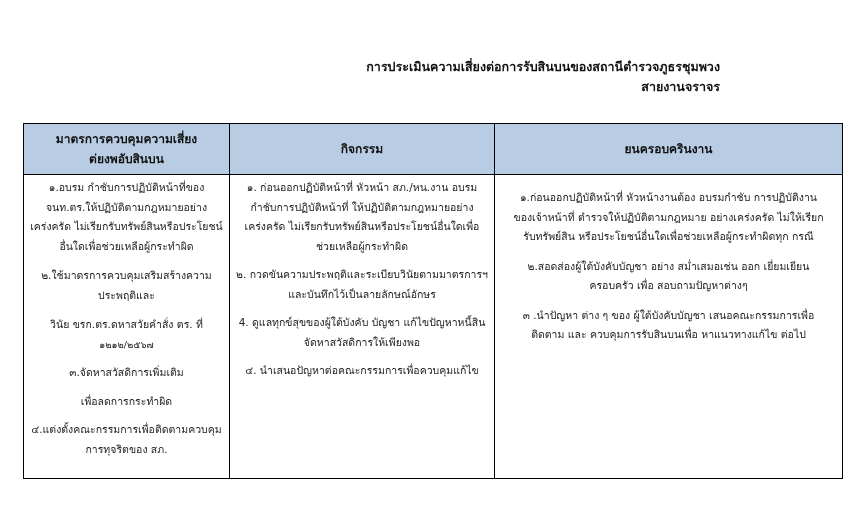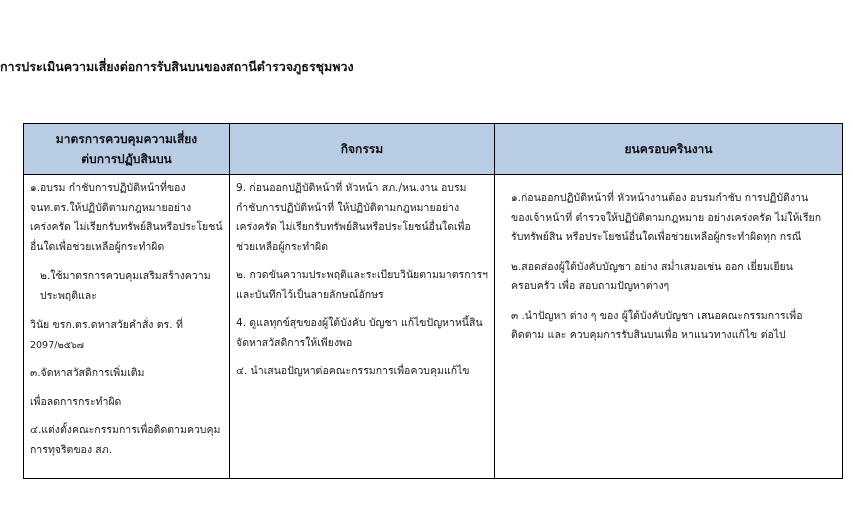--- a/index.html
+++ b/index.html
@@ -13,21 +13,21 @@
       position: relative;
       overflow: hidden;
       font-family: "DejaVu Sans", "Liberation Sans", sans-serif;
       color: #1a1a1a;
     }
     .title-block {
       position: absolute;
       top: 57px;
       left: 0;
       width: 720px;
-      text-align: left;
+      text-align: right;
       font-weight: bold;
       font-size: 12.5px;
       line-height: 20px;
       color: #111;
     }
     .report-table {
       position: absolute;
       top: 123px;
       left: 23px;
       width: 819px;
@@ -52,60 +52,61 @@
     }
     .report-table td {
       font-size: 10.5px;
       line-height: 19.5px;
       padding: 3px 6px 0 6px;
       color: #222;
     }
     .col1 { width: 206px; }
     .col2 { width: 265px; }
     .col3 { width: 348px; }
-    .para { margin: 0 0 9px 0; }
+    .para { margin: 0 0 9px 0; text-align: center; }
     .para.tight { margin: 10px; }
     .para.small-num { font-size: 9.5px; }
   </style>
 </head>
 <body>
 
 <div class="title-block">
   <div>การประเมินความเสี่ยงต่อการรับสินบนของสถานีตำรวจภูธรชุมพวง</div>
+  <div>สายงานจราจร</div>
 </div>
 
 <table class="report-table">
   <colgroup>
     <col class="col1">
     <col class="col2">
     <col class="col3">
   </colgroup>
   <thead>
     <tr>
       <th>
         <div>มาตรการควบคุมความเสี่ยง</div>
-        <div>ต่บการปฏับสินบน</div>
+        <div>ต่ยงพอับสินบน</div>
       </th>
       <th>กิจกรรม</th>
       <th>ยนครอบครินงาน</th>
     </tr>
   </thead>
   <tbody>
     <tr>
       <td>
         <p class="para">๑.อบรม กำชับการปฏิบัติหน้าที่ของ จนท.ตร.ให้ปฏิบัติตามกฎหมายอย่างเคร่งครัด ไม่เรียกรับทรัพย์สินหรือประโยชน์อื่นใดเพื่อช่วยเหลือผู้กระทำผิด</p>
         <p class="para tight">๒.ใช้มาตรการควบคุมเสริมสร้างความประพฤติและ</p>
         <p class="para" style="margin-top:10px;margin-bottom:0">วินัย ขรก.ตร.ดหาสวัยคำสั่ง ตร. ที่</p>
-        <p class="para small-num">2097/๒๕๖๗</p>
+        <p class="para small-num">๑๒๑๒/๒๕๖๗</p>
         <p class="para">๓.จัดหาสวัสดิการเพิ่มเติม</p>
         <p class="para">เพื่อลดการกระทำผิด</p>
         <p class="para">๔.แต่งตั้งคณะกรรมการเพื่อติดตามควบคุมการทุจริตของ สภ.</p>
       </td>
       <td>
-        <p class="para">9. ก่อนออกปฏิบัติหน้าที่ หัวหน้า สภ./หน.งาน อบรมกำชับการปฏิบัติหน้าที่ ให้ปฏิบัติตามกฎหมายอย่างเคร่งครัด ไม่เรียกรับทรัพย์สินหรือประโยชน์อื่นใดเพื่อช่วยเหลือผู้กระทำผิด</p>
+        <p class="para">๑. ก่อนออกปฏิบัติหน้าที่ หัวหน้า สภ./หน.งาน อบรมกำชับการปฏิบัติหน้าที่ ให้ปฏิบัติตามกฎหมายอย่างเคร่งครัด ไม่เรียกรับทรัพย์สินหรือประโยชน์อื่นใดเพื่อช่วยเหลือผู้กระทำผิด</p>
         <p class="para">๒. กวดขันความประพฤติและระเบียบวินัยตามมาตรการฯ และบันทึกไว้เป็นลายลักษณ์อักษร</p>
         <p class="para">4. ดูแลทุกข์สุขของผู้ใต้บังคับ บัญชา แก้ไขปัญหาหนี้สิน จัดหาสวัสดิการให้เพียงพอ</p>
         <p class="para">๔. นำเสนอปัญหาต่อคณะกรรมการเพื่อควบคุมแก้ไข</p>
       </td>
       <td>
         <p class="para tight">๑.ก่อนออกปฏิบัติหน้าที่ หัวหน้างานต้อง อบรมกำชับ การปฏิบัติงานของเจ้าหน้าที่ ตำรวจให้ปฏิบัติตามกฎหมาย อย่างเคร่งครัด ไม่ให้เรียกรับทรัพย์สิน หรือประโยชน์อื่นใดเพื่อช่วยเหลือผู้กระทำผิดทุก กรณี</p>
         <p class="para tight">๒.สอดส่องผู้ใต้บังคับบัญชา อย่าง สม่ำเสมอเช่น ออก เยี่ยมเยียนครอบครัว เพื่อ สอบถามปัญหาต่างๆ</p>
         <p class="para tight">๓ .นำปัญหา ต่าง ๆ ของ ผู้ใต้บังคับบัญชา เสนอคณะกรรมการเพื่อติดตาม และ ควบคุมการรับสินบนเพื่อ หาแนวทางแก้ไข ต่อไป</p>
       </td>
     </tr>

